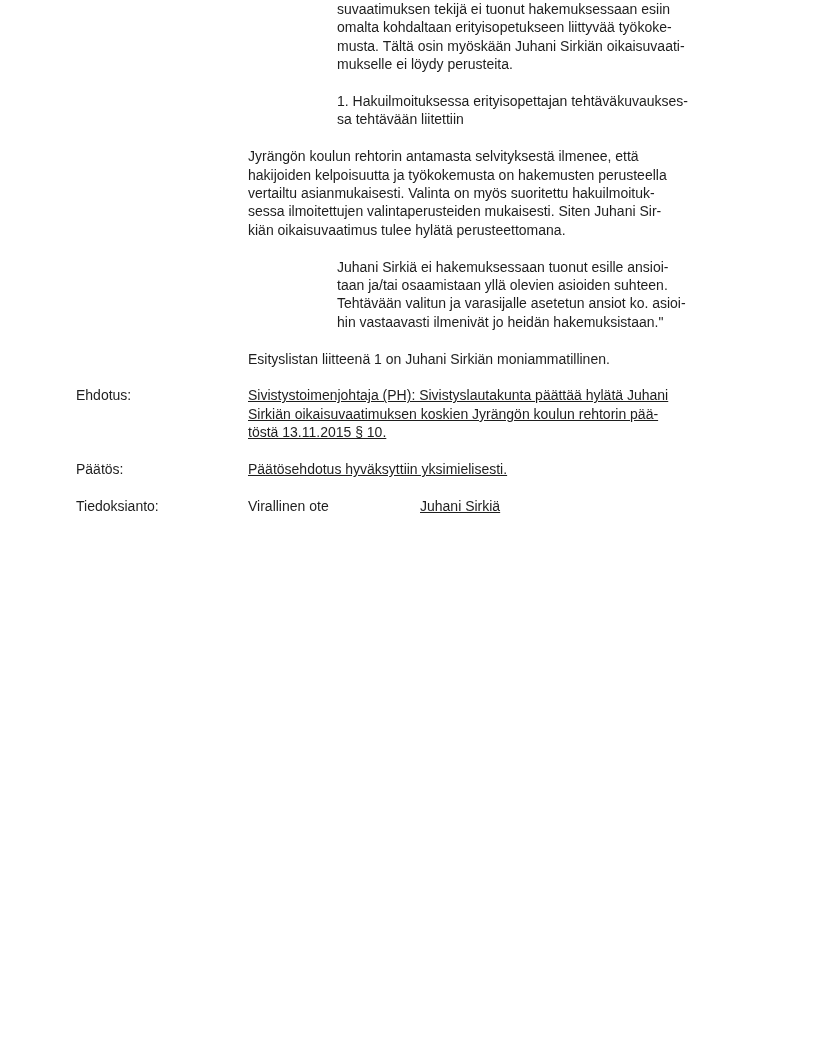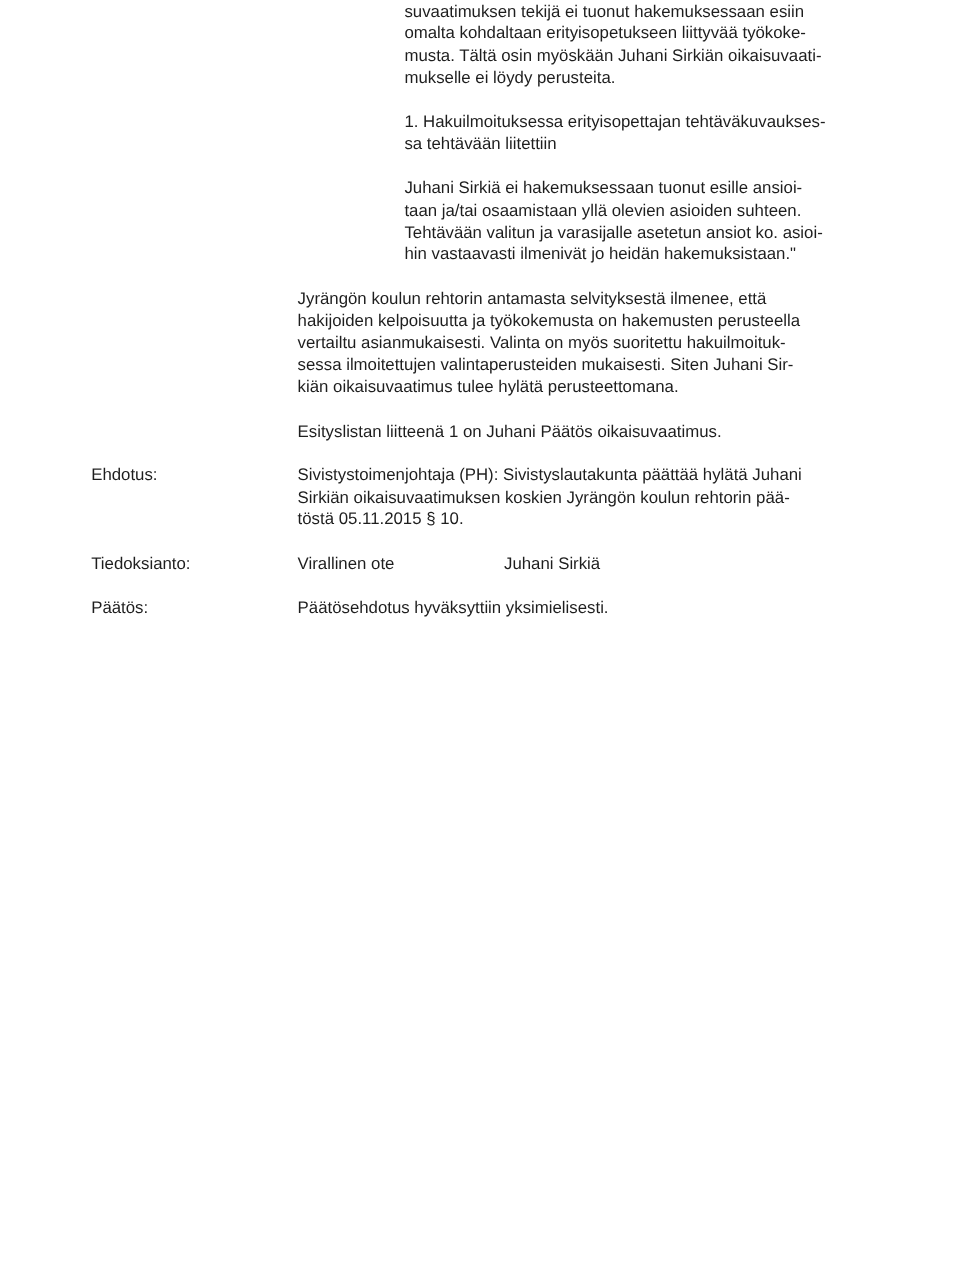--- a/index.html
+++ b/index.html
@@ -24,21 +24,21 @@
     line-height: 18.4px;
   }
   .para {
     margin: 0 0 18.4px 0;
     white-space: pre-line;
   }
   .quoted { margin-left: 337px; }
   .body-col { margin-left: 248px; }
   .attachment { margin-left: 248px; margin-bottom: 18.4px; white-space: normal; }
   .attachment .link { }
-  .row { position: relative; margin: 0 0 18.4px 0; }
+  .row { position: relative; margin: 0 0 18.4px 0; text-decoration: underline; }
   .row .label {
     position: absolute;
     left: 76px; top: 0;
     white-space: nowrap;
   }
   .row .row-text {
     margin-left: 248px;
     white-space: pre-line;
   }
   .col-fixed { display: inline-block; width: 172px; }
@@ -51,44 +51,44 @@
 
     <p class="para quoted">suvaatimuksen tekijä ei tuonut hakemuksessaan esiin
 omalta kohdaltaan erityisopetukseen liittyvää työkoke-
 musta. Tältä osin myöskään Juhani Sirkiän oikaisuvaati-
 mukselle ei löydy perusteita.</p>
 
     <p class="para quoted">1. Hakuilmoituksessa erityisopettajan tehtäväkuvaukses-
 sa tehtävään liitettiin</p>
 
 
-    <p class="para quoted">Juhani Sirkiä ei hakemuksessaan tuonut esille ansioi-
-taan ja/tai osaamistaan yllä olevien asioiden suhteen.
-Tehtävään valitun ja varasijalle asetetun ansiot ko. asioi-
-hin vastaavasti ilmenivät jo heidän hakemuksistaan."</p>
-
     <p class="para body-col">Jyrängön koulun rehtorin antamasta selvityksestä ilmenee, että
 hakijoiden kelpoisuutta ja työkokemusta on hakemusten perusteella
 vertailtu asianmukaisesti. Valinta on myös suoritettu hakuilmoituk-
 sessa ilmoitettujen valintaperusteiden mukaisesti. Siten Juhani Sir-
 kiän oikaisuvaatimus tulee hylätä perusteettomana.</p>
 
-    <p class="attachment"><span>Esityslistan </span><span class="link">liitteenä 1</span><span> on Juhani Päätös oikaisuvaatimus.</span></p>
+    <p class="para quoted">Juhani Sirkiä ei hakemuksessaan tuonut esille ansioi-
+taan ja/tai osaamistaan yllä olevien asioiden suhteen.
+Tehtävään valitun ja varasijalle asetetun ansiot ko. asioi-
+hin vastaavasti ilmenivät jo heidän hakemuksistaan."</p>
+
+    <p class="attachment"><span>Esityslistan </span><span class="link">liitteenä 1</span><span> on Juhani Sirkiän moniammatillinen.</span></p>
 
     <div class="row">
       <span class="label">Ehdotus:</span>
       <div class="row-text">Sivistystoimenjohtaja (PH): Sivistyslautakunta päättää hylätä Juhani
 Sirkiän oikaisuvaatimuksen koskien Jyrängön koulun rehtorin pää-
-töstä 05.11.2015 § 10.</div>
+töstä 13.11.2015 § 10.</div>
+    </div>
+
+    <div class="row">
+      <span class="label">Päätös:</span>
+      <div class="row-text">Päätösehdotus hyväksyttiin yksimielisesti.</div>
     </div>
 
     <div class="row">
       <span class="label">Tiedoksianto:</span>
       <div class="row-text"><span class="col-fixed">Virallinen ote</span><span>Juhani Sirkiä</span></div>
     </div>
 
-    <div class="row">
-      <span class="label">Päätös:</span>
-      <div class="row-text">Päätösehdotus hyväksyttiin yksimielisesti.</div>
-    </div>
-
   </div>
 </div>
 
 </body></html>

